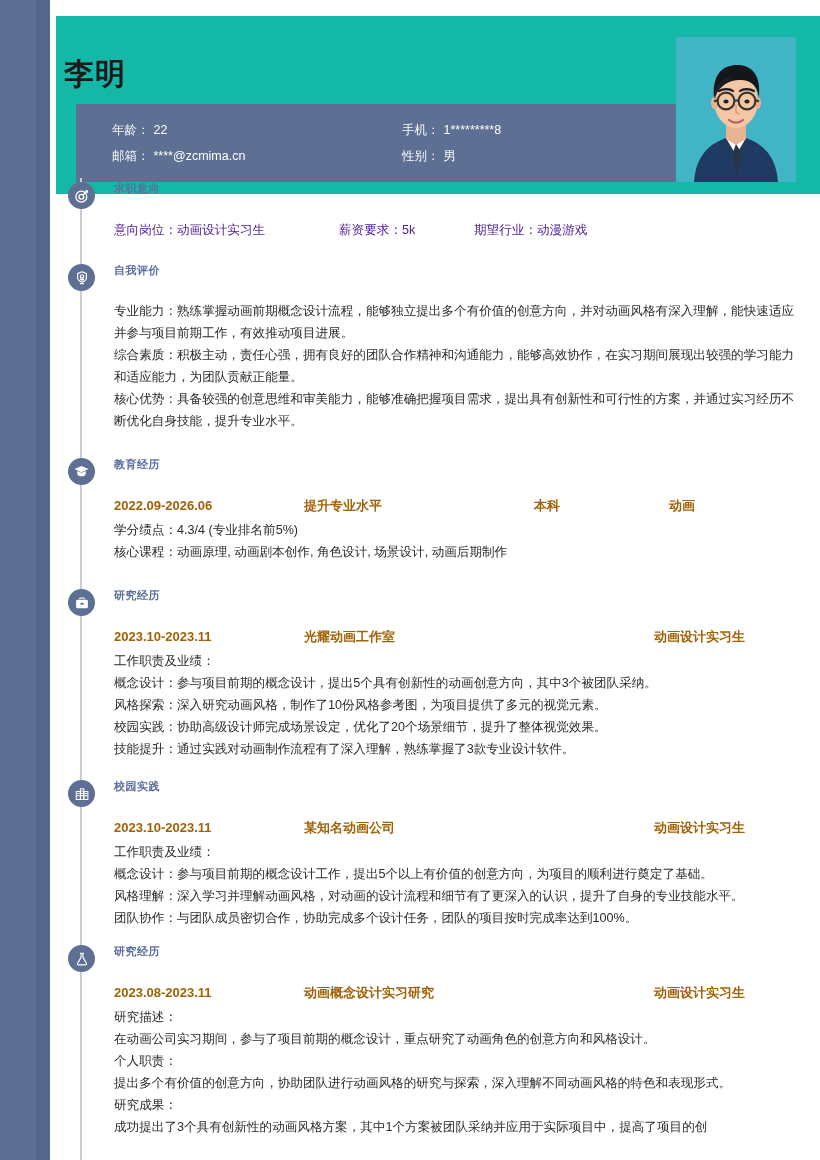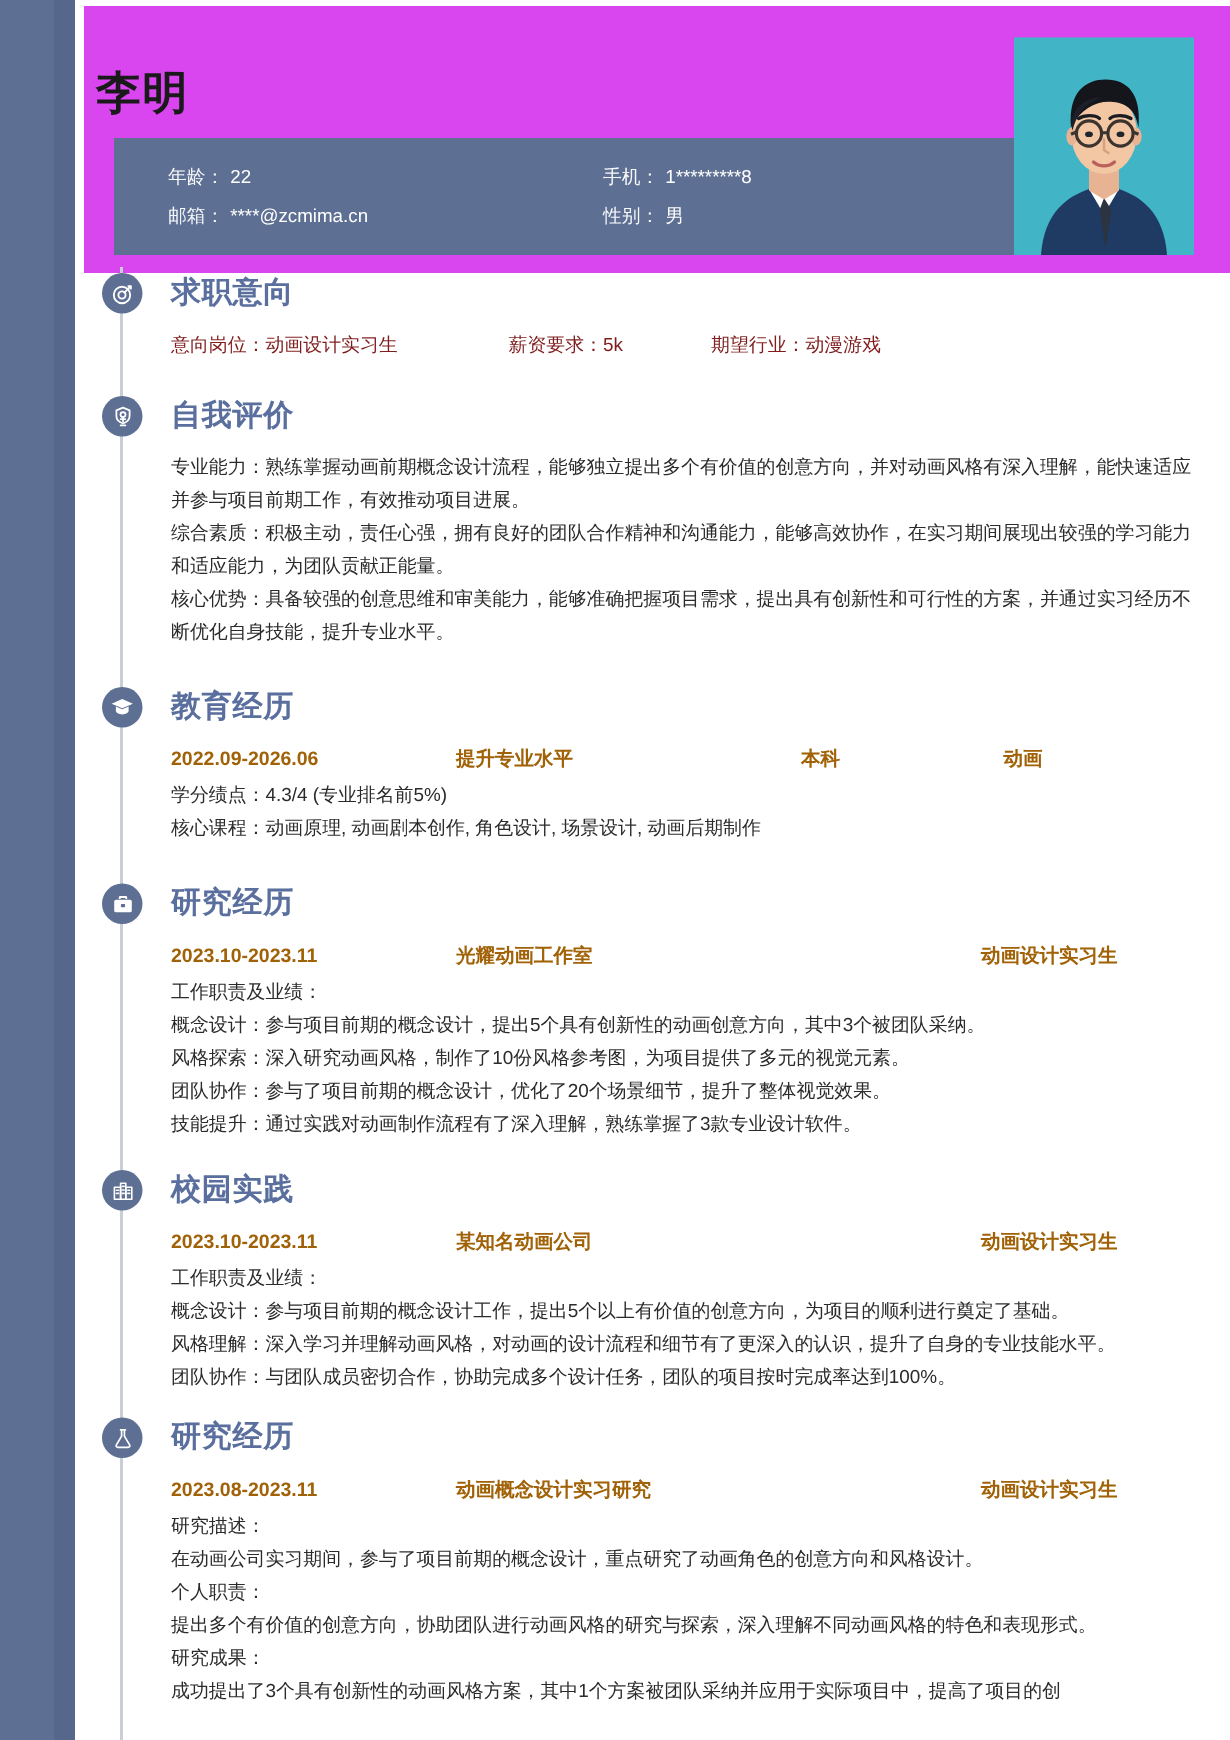--- a/index.html
+++ b/index.html
@@ -27,23 +27,23 @@
     background: #55688c;
   }
   .rail-gap {
     position: absolute; left: 50px; top: 0;
     width: 6px; height: 1160px;
     background: #ffffff;
   }
 
   
   .header {
-    position: absolute; left: 56px; top: 4px;
+    position: absolute; left: 56px; top: 16px;
     width: 764px; height: 178px;
-    background: #d946ef;
+    background: #14b8a6;
   }
   .name {
     position: absolute; left: 8px; top: 38px;
     font-size: 30px; font-weight: bold;
     color: #1a1a1a;
     letter-spacing: 1px;
   }
   .info-band {
     position: absolute; left: 20px; top: 88px;
     width: 708px; height: 78px;
@@ -91,21 +91,21 @@
   .sec-icon {
     position: absolute; left: 12px; top: 4px;
     width: 27px; height: 27px;
     border-radius: 50%;
     background: #5d6f92;
     display: flex; align-items: center; justify-content: center;
   }
   .sec-icon svg { display: block; }
   .sec-title {
     position: absolute; left: 58px; top: 3px;
-    font-size: 20px; font-weight: bold;
+    font-size: 11px; font-weight: bold;
     color: #5a6f9e;
     letter-spacing: .5px;
   }
 
   .sec-body {
     padding-left: 58px;
     padding-right: 18px;
   }
   .line {
     font-size: 12.6px;
@@ -118,21 +118,21 @@
     color: #a16207;
     line-height: 24px;
     margin-bottom: 1px;
   }
   .rh-date  { width: 190px; flex: none; }
   .rh-org   { width: 230px; flex: none; }
   .rh-deg   { width: 135px; flex: none; }
   .rh-major { flex: 1; }
   .rh-role  { flex: 1; text-align: left; padding-left: 120px; }
 
-  .intent-row { display: flex; font-size: 12.6px; line-height: 24px; color: #7f1d1d; }
+  .intent-row { display: flex; font-size: 12.6px; line-height: 24px; color: #4c1d95; }
   .intent-a { width: 225px; flex: none; white-space: nowrap; }
   .intent-b { width: 135px; flex: none; white-space: nowrap; }
   .intent-c { flex: 1; white-space: nowrap; }
   .gap-12 { height: 12px; }
   .gap-16 { height: 16px; }
   .gap-18 { height: 18px; }
   .gap-22 { height: 22px; }
 </style>
 </head>
 <body>
@@ -288,21 +288,21 @@
       </div>
       <div class="sec-body">
         <div class="row-head">
           <span class="rh-date">2023.10-2023.11</span>
           <span class="rh-org">光耀动画工作室</span>
           <span class="rh-role">动画设计实习生</span>
         </div>
         <div class="line">工作职责及业绩：</div>
         <div class="line">概念设计：参与项目前期的概念设计，提出5个具有创新性的动画创意方向，其中3个被团队采纳。</div>
         <div class="line">风格探索：深入研究动画风格，制作了10份风格参考图，为项目提供了多元的视觉元素。</div>
-        <div class="line">团队协作：参与了项目前期的概念设计，优化了20个场景细节，提升了整体视觉效果。</div>
+        <div class="line">校园实践：协助高级设计师完成场景设定，优化了20个场景细节，提升了整体视觉效果。</div>
         <div class="line">技能提升：通过实践对动画制作流程有了深入理解，熟练掌握了3款专业设计软件。</div>
       </div>
     </div>
 
     <div class="gap-16"></div>
 
     <div class="section">
       <div class="sec-head">
         <div class="sec-icon">
           <svg width="16" height="16" viewBox="0 0 24 24" fill="none" stroke="#ffffff" stroke-width="1.6">

